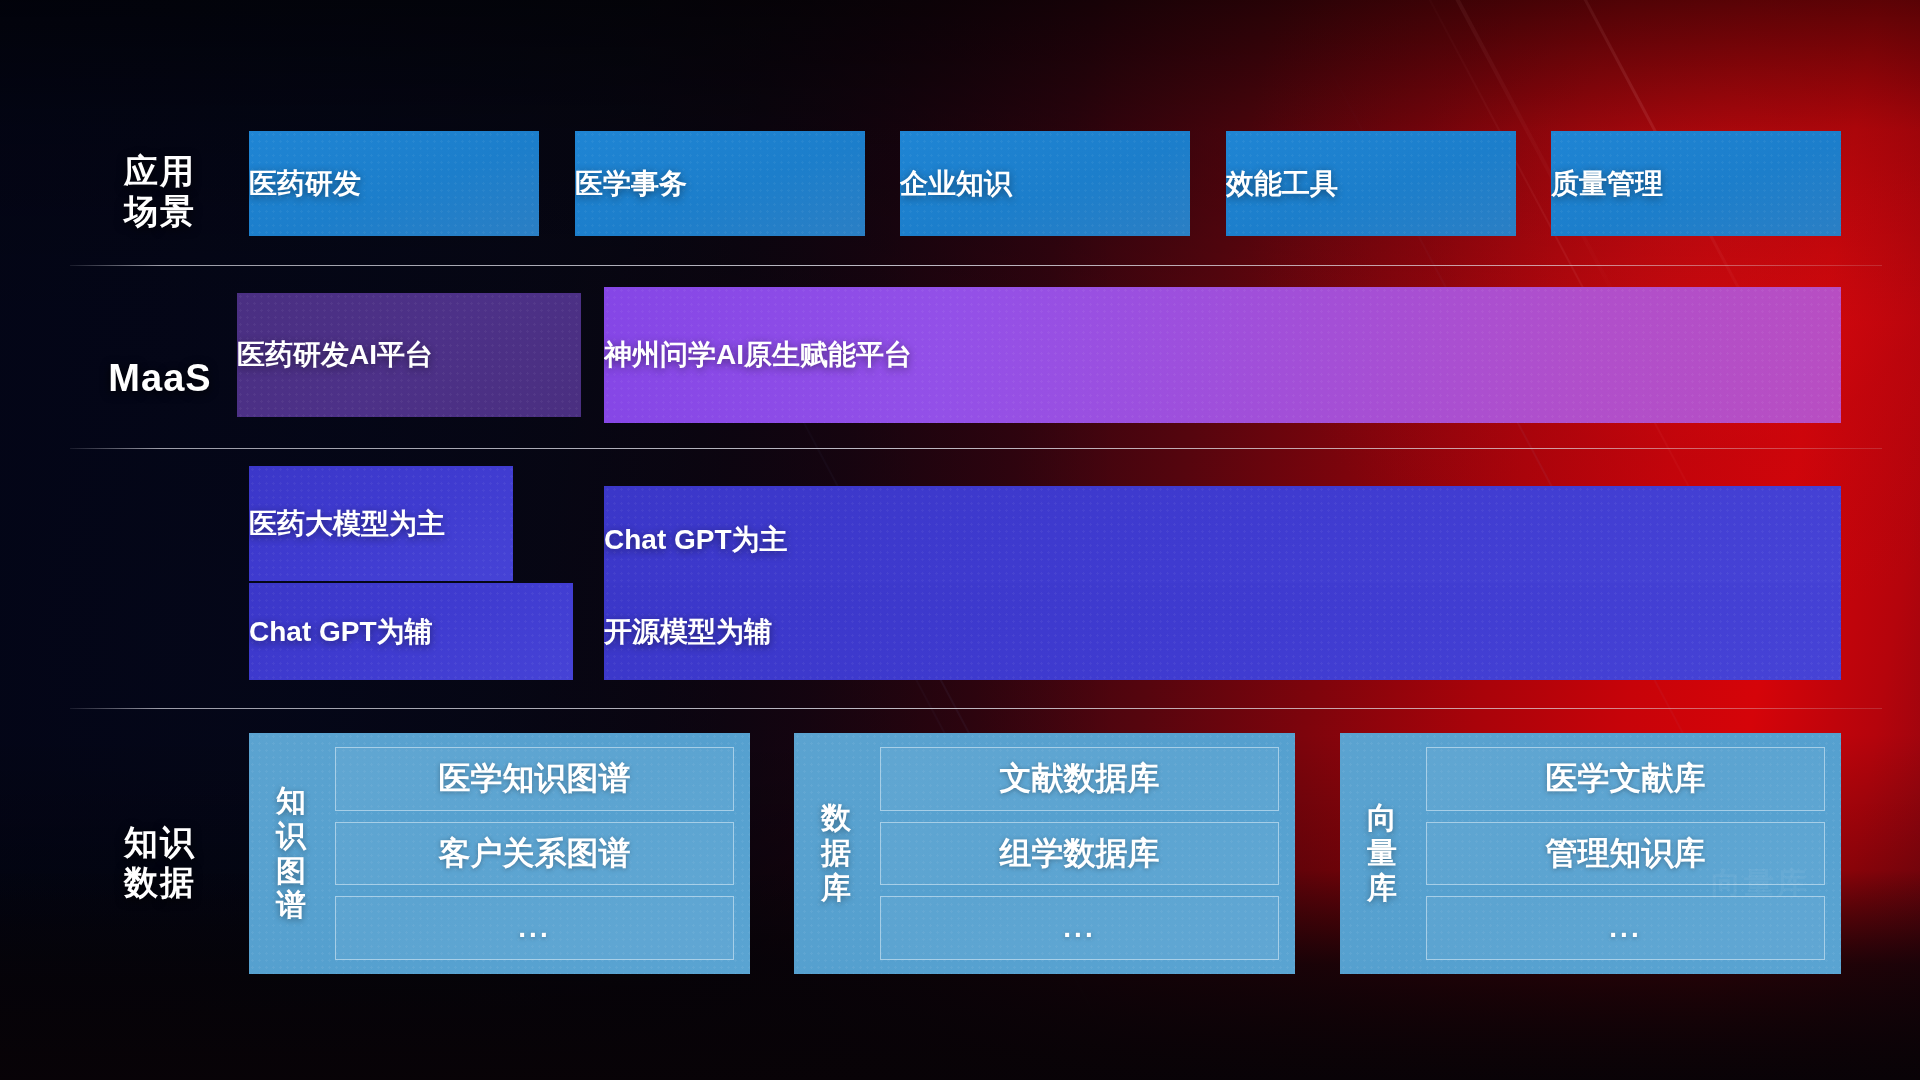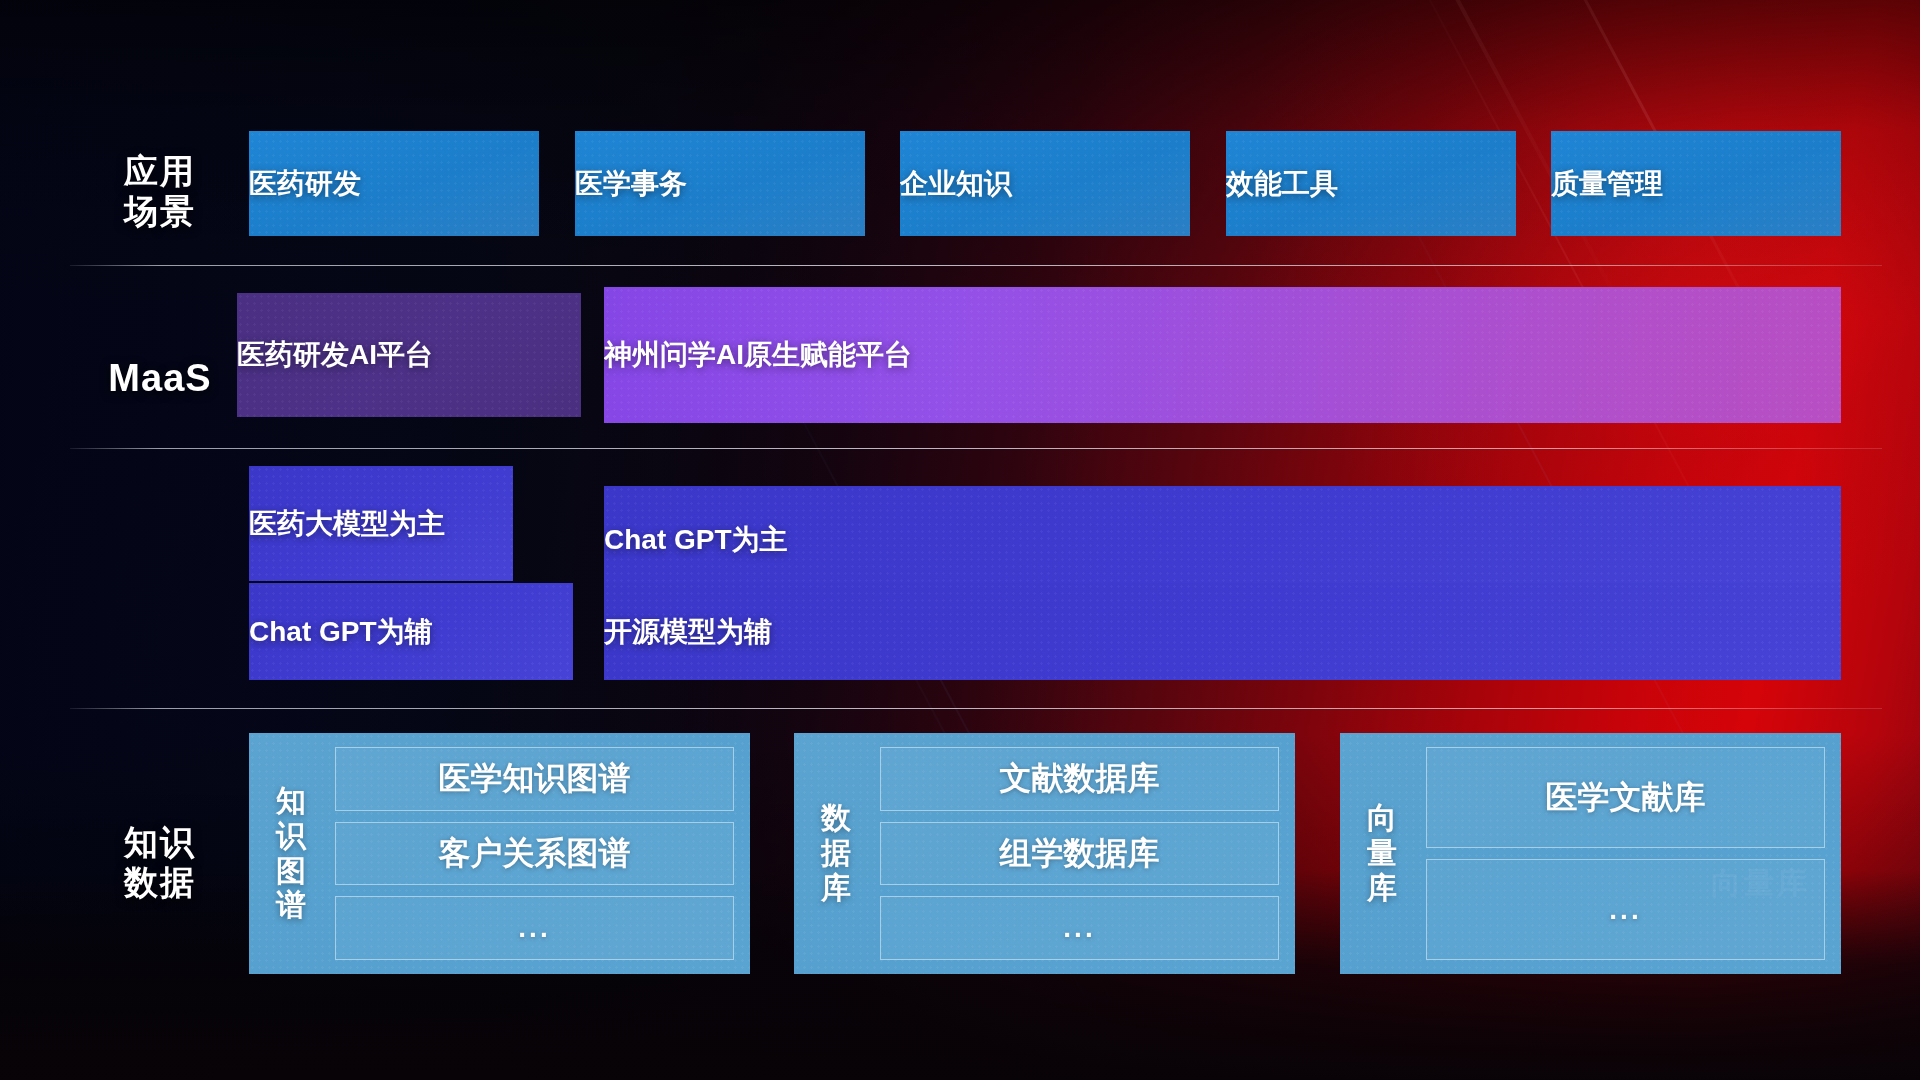--- a/index.html
+++ b/index.html
@@ -348,20 +348,21 @@
         <div class="kitem">文献数据库</div>
         <div class="kitem">组学数据库</div>
         <div class="kitem ellipsis">...</div>
       </div>
     </div>
 
     <div class="kcard" style="left:1340px; top:733px; width:501px; height:241px;">
       <div class="kcard-title">向量库</div>
       <div class="kcard-items">
         <div class="kitem">医学文献库</div>
+        <div class="kitem">管理知识库</div>
         <div class="kitem ellipsis">...</div>
       </div>
     </div>
 
   </div>
 
   <div class="watermark">向量库</div>
 
 </div>
 

